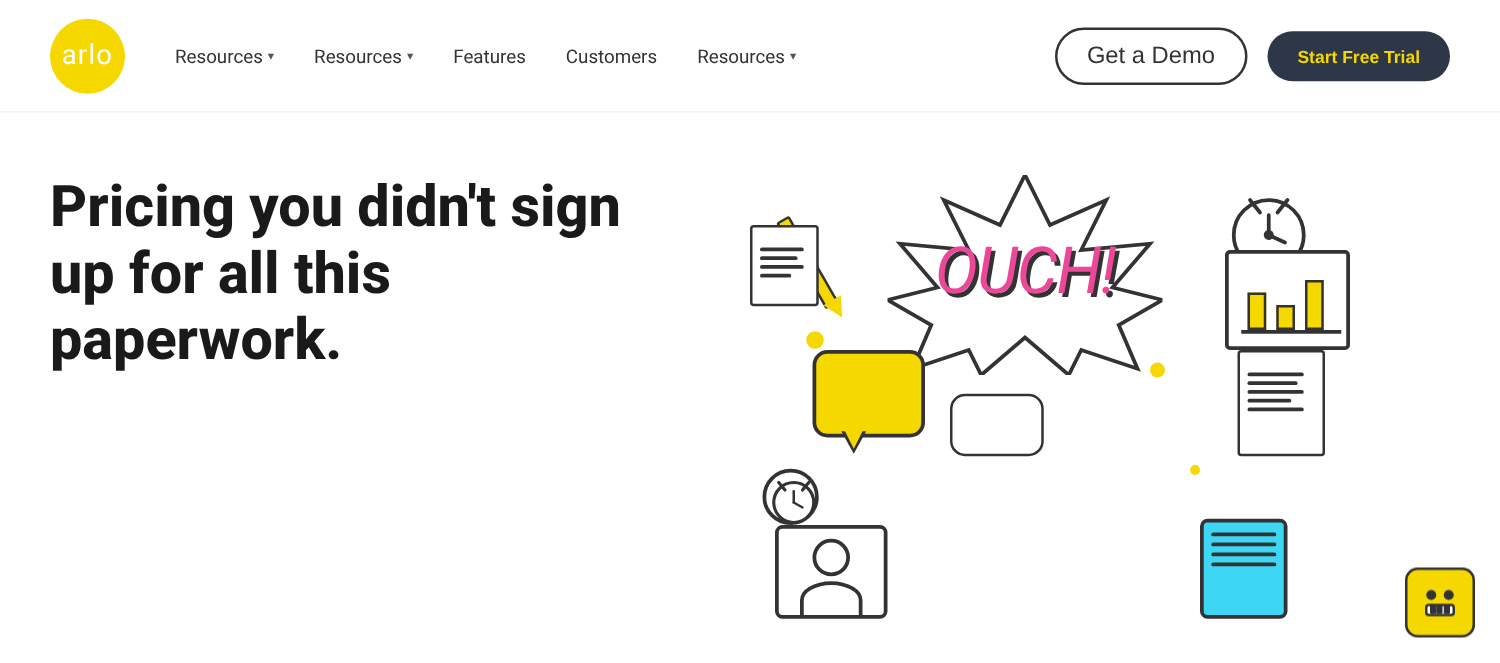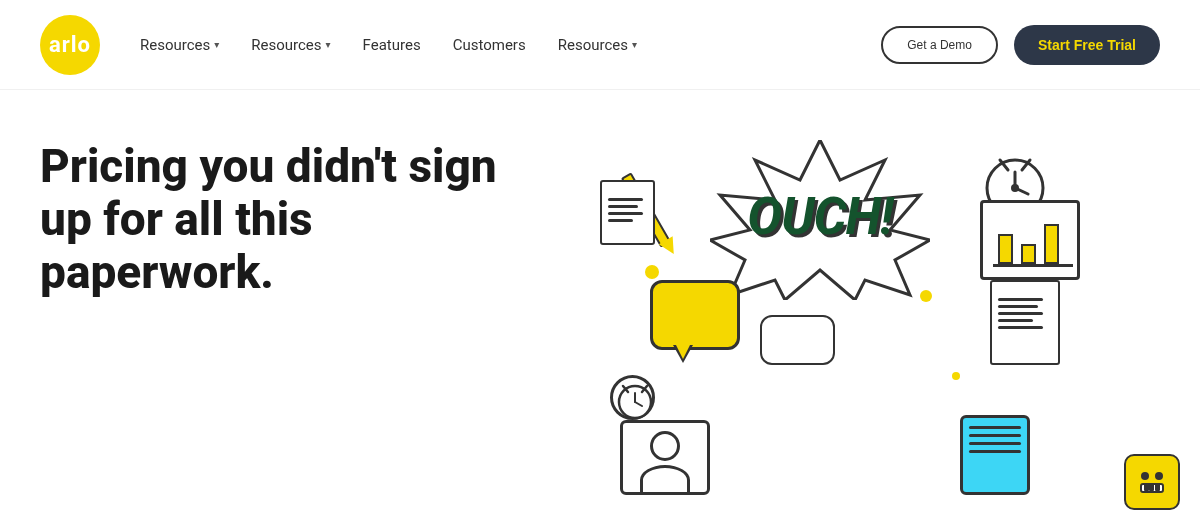--- a/index.html
+++ b/index.html
@@ -26,21 +26,21 @@
       background: #F5D800;
       border-radius: 50%;
       display: flex;
       align-items: center;
       justify-content: center;
       margin-right: 40px;
       flex-shrink: 0;
     }
     .logo-text {
       font-size: 22px;
-      font-weight: 700;
+      font-weight: 400;
       color: #fff;
       letter-spacing: 1px;
     }
     .nav-links {
       display: flex;
       align-items: center;
       gap: 32px;
       flex: 1;
     }
     .nav-item {
@@ -59,21 +59,21 @@
     .nav-actions {
       display: flex;
       align-items: center;
       gap: 16px;
     }
     .btn-demo {
       padding: 10px 24px;
       border: 2px solid #333;
       border-radius: 50px;
       background: #fff;
-      font-size: 12px;
+      font-size: 19px;
       font-weight: 500;
       color: #333;
       cursor: pointer;
       white-space: nowrap;
     }
     .btn-trial {
       padding: 12px 24px;
       border-radius: 50px;
       background: #2d3748;
       border: none;
@@ -139,22 +139,22 @@
       position: absolute;
       top: 0; left: 0;
       width: 100%; height: 100%;
     }
     .ouch-text {
       position: absolute;
       top: 50%;
       left: 50%;
       transform: translate(-50%, -55%);
       font-size: 52px;
-      font-weight: 700;
-      color: #14532d;
+      font-weight: 400;
+      color: #ec4899;
       font-style: italic;
       letter-spacing: -1px;
       text-shadow: 3px 3px 0 #333;
       white-space: nowrap;
     }
 
     
     .speech-bubble {
       position: absolute;
       top: 160px;

